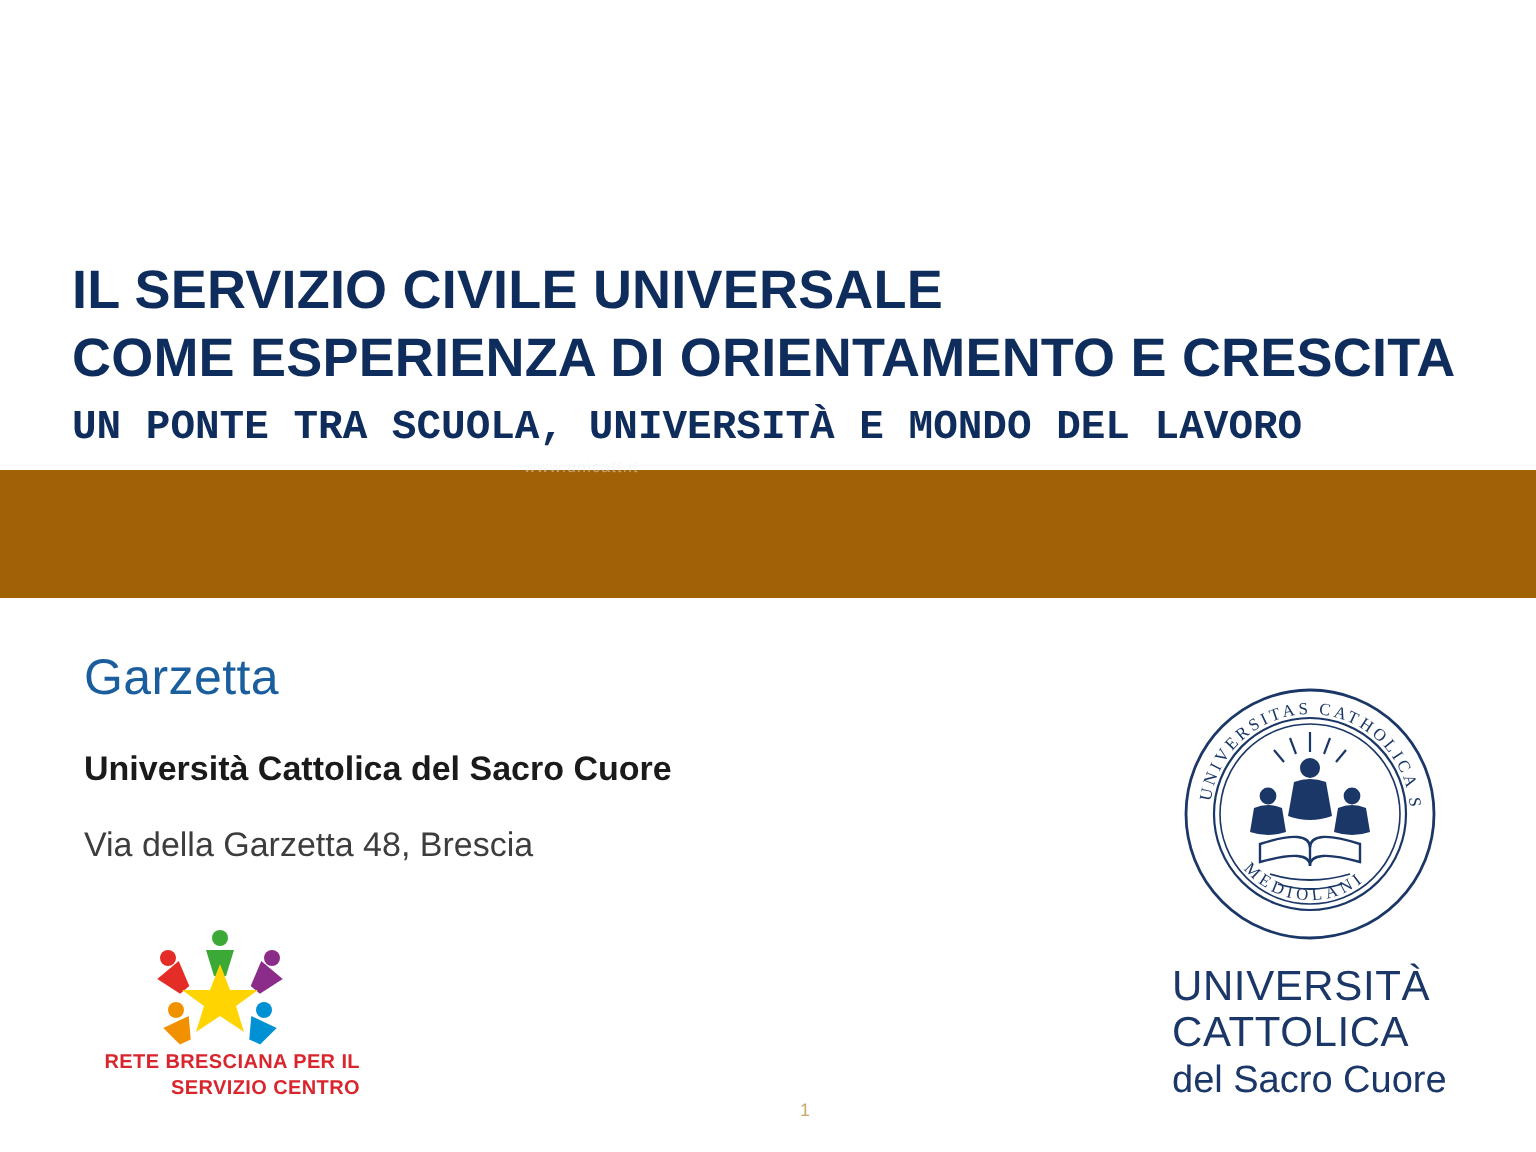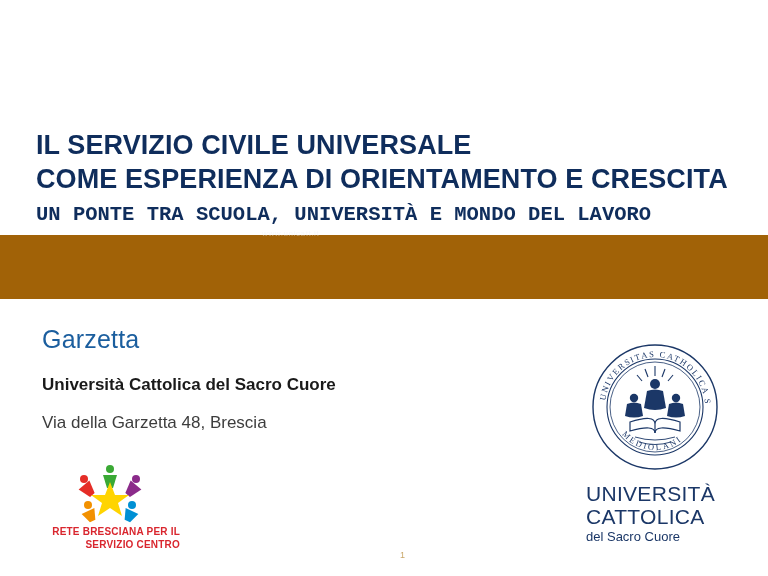--- a/index.html
+++ b/index.html
@@ -166,21 +166,21 @@
     font-size: 21px;
     letter-spacing: 0.3px;
     line-height: 1.08;
   }
   .ucsc-wordmark .w2 {
     font-size: 21px;
     letter-spacing: 0.3px;
     line-height: 1.08;
   }
   .ucsc-wordmark .w3 {
-    font-size: 13px;
+    font-size: 19px;
     line-height: 1.3;
     margin-top: 1px;
   }
 
   
   .page-marker {
     position: absolute;
     left: 400px;
     top: 550px;
     font-size: 9px;

